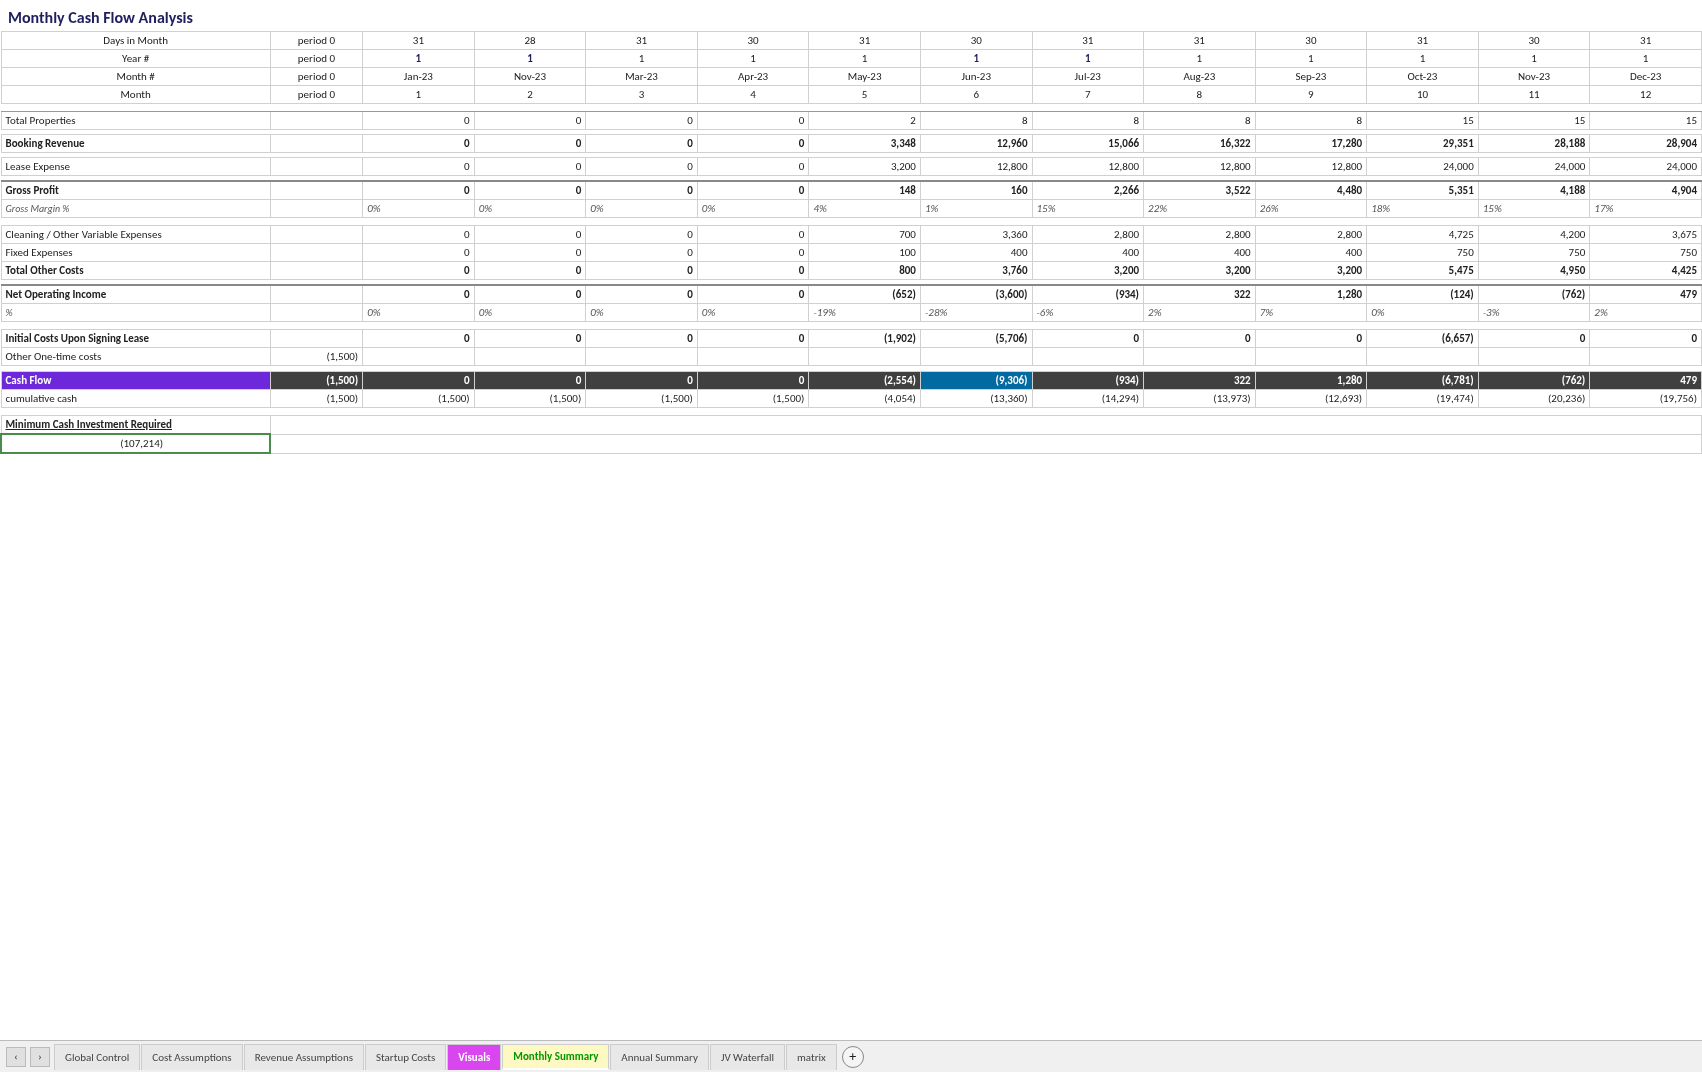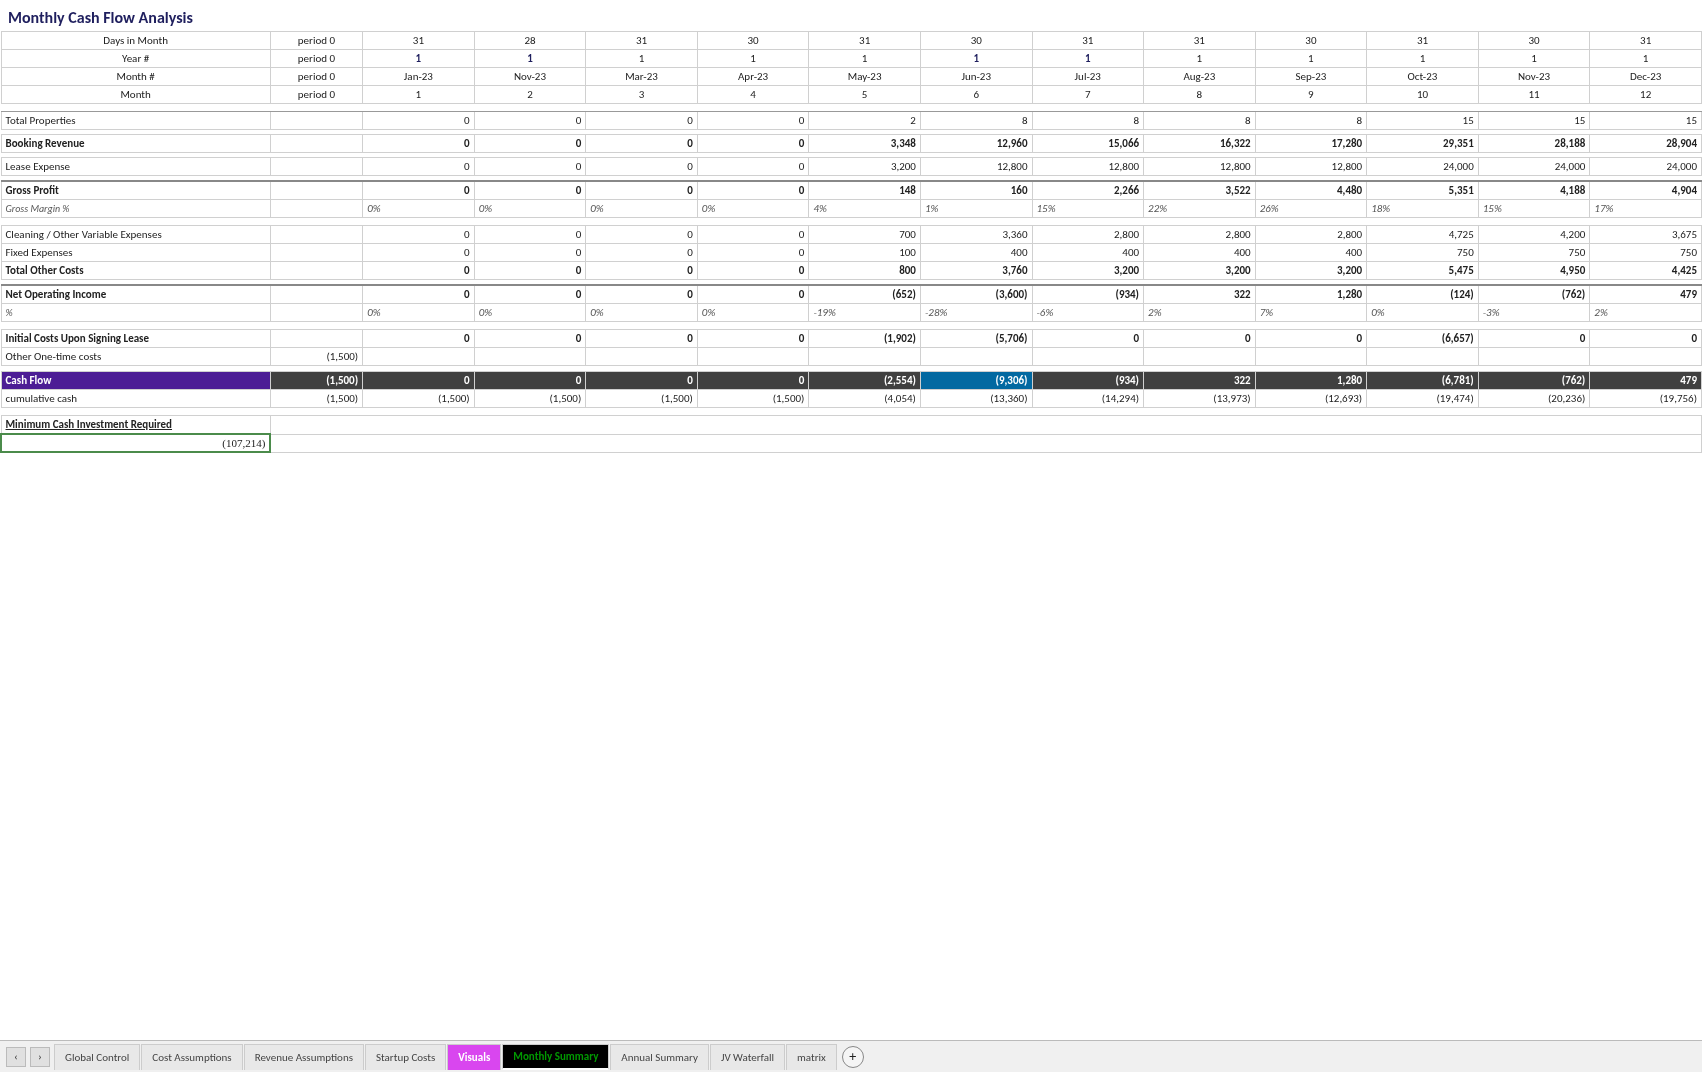--- a/index.html
+++ b/index.html
@@ -488,21 +488,21 @@
         <td class="num-cell"></td>
         <td class="num-cell"></td>
         <td class="num-cell"></td>
       </tr>
 
       <tr>
         <td colspan="14" style="height:6px; border:none;"></td>
       </tr>
 
       <tr class="row-cash-flow">
-        <td class="label-cell bold" style="color:#fff; background:#4c1d95;">Cash Flow</td>
+        <td class="label-cell bold" style="color:#fff; background:#6d28d9;">Cash Flow</td>
         <td class="num-cell bold" style="color:#fff; background:#404040;">(1,500)</td>
         <td class="num-cell bold" style="color:#fff; background:#404040;">0</td>
         <td class="num-cell bold" style="color:#fff; background:#404040;">0</td>
         <td class="num-cell bold" style="color:#fff; background:#404040;">0</td>
         <td class="num-cell bold" style="color:#fff; background:#404040;">0</td>
         <td class="num-cell bold" style="color:#fff; background:#404040;">(2,554)</td>
         <td class="num-cell bold" style="color:#fff; background:#0369a1;">(9,306)</td>
         <td class="num-cell bold" style="color:#fff; background:#404040;">(934)</td>
         <td class="num-cell bold" style="color:#fff; background:#404040;">322</td>
         <td class="num-cell bold" style="color:#fff; background:#404040;">1,280</td>
@@ -530,21 +530,21 @@
 
       <tr>
         <td colspan="14" style="height:8px; border:none;"></td>
       </tr>
 
       <tr>
         <td class="label-cell min-cash-label bold" style="text-decoration:underline; font-weight:bold;">Minimum Cash Investment Required</td>
         <td colspan="13"></td>
       </tr>
       <tr>
-        <td class="num-cell min-cash-value" style="border:2px solid #4b8b4b !important; background:#fff; color:#222; font-size:11px; text-align:right; padding-left:16px;font-family:Liberation Serif, serif;">(107,214)</td>
+        <td class="num-cell min-cash-value" style="border:2px solid #4b8b4b !important; background:#fff; color:#222; font-size:11px; text-align:center; padding-left:16px;">(107,214)</td>
         <td colspan="13"></td>
       </tr>
 
     </tbody>
         </table>
     </div>
 
   </div>
 
   <div class="tab-bar" style="position:absolute; bottom:0; left:0; right:0;">
@@ -558,21 +558,21 @@
     </div>
     <div class="tab-item">
       <span>Revenue Assumptions</span>
     </div>
     <div class="tab-item">
       <span>Startup Costs</span>
     </div>
     <div class="tab-item" style="background:#d946ef; color:#fff; font-weight:bold;">
       <span>Visuals</span>
     </div>
-    <div class="tab-item active-green" style="background:#000000; color:#009900; font-weight:bold;">
+    <div class="tab-item active-green" style="background:#fef9c3; color:#009900; font-weight:bold;">
       <span>Monthly Summary</span>
     </div>
     <div class="tab-item">
       <span>Annual Summary</span>
     </div>
     <div class="tab-item">
       <span>JV Waterfall</span>
     </div>
     <div class="tab-item">
       <span>matrix</span>

